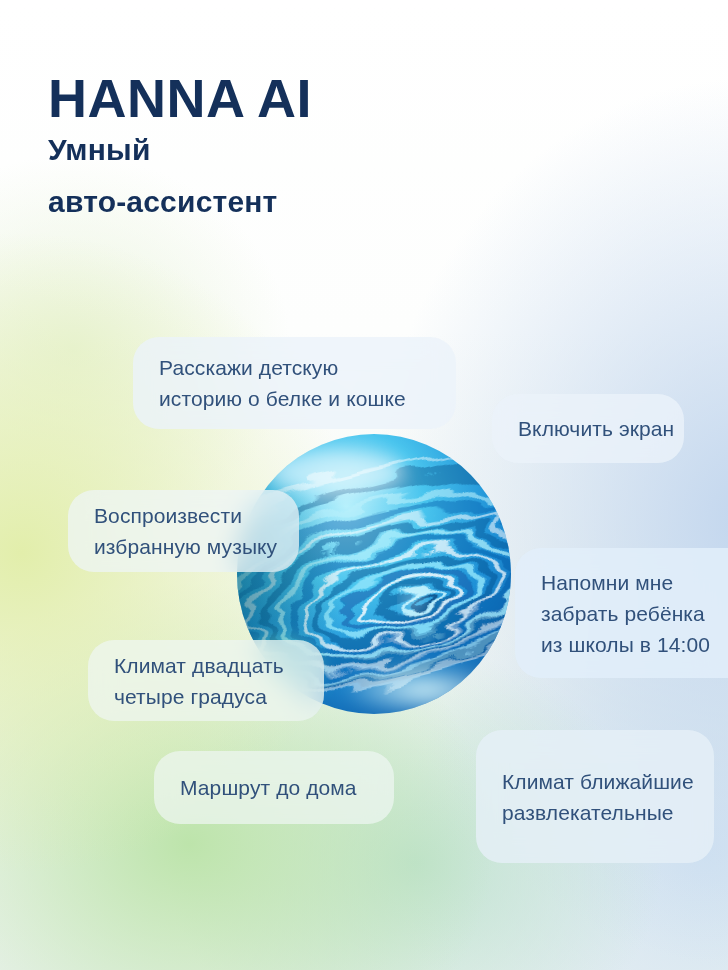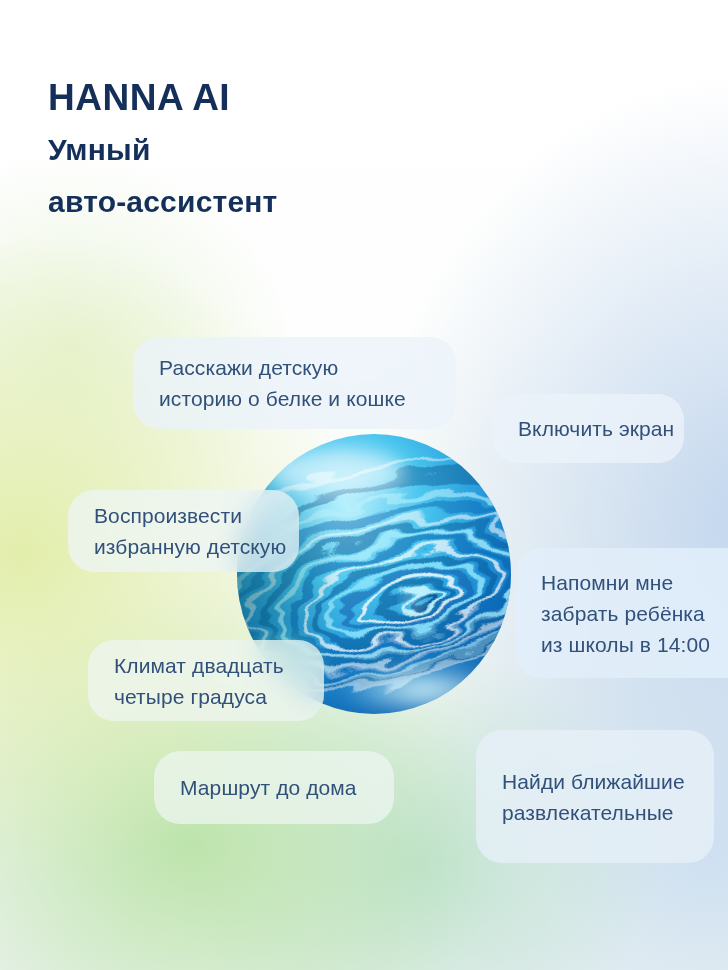--- a/index.html
+++ b/index.html
@@ -21,21 +21,21 @@
       linear-gradient(180deg, #ffffff 0%, #fdfefd 34%, #f1f6ef 80%, #edf3f1 100%);
   }
 
   .title-block {
     position: absolute;
     left: 48px; top: 72px;
     color: #14305a;
     line-height: 52px;
   }
   .brand {
-    font-size: 37px;
+    font-size: 54px;
     font-weight: 700;
     letter-spacing: 0.5px;
   }
   .subtitle {
     font-size: 30px;
     font-weight: 700;
     letter-spacing: 0.2px;
   }
 
   .orb {
@@ -144,36 +144,36 @@
     <span>Расскажи детскую</span>
     <span>историю о белке и кошке</span>
   </div>
 
   <div class="bubble" id="bubble-screen">
     <span>Включить экран</span>
   </div>
 
   <div class="bubble" id="bubble-music">
     <span>Воспроизвести</span>
-    <span>избранную детскую</span>
+    <span>избранную музыку</span>
   </div>
 
   <div class="bubble" id="bubble-reminder">
     <span>Напомни мне</span>
     <span>забрать ребёнка</span>
     <span>из школы в 14:00</span>
   </div>
 
   <div class="bubble" id="bubble-climate">
     <span>Климат двадцать</span>
     <span>четыре градуса</span>
   </div>
 
   <div class="bubble" id="bubble-route">
     <span>Маршрут до дома</span>
   </div>
 
   <div class="bubble" id="bubble-places">
-    <span>Найди ближайшие</span>
+    <span>Климат ближайшие</span>
     <span>развлекательные</span>
   </div>
 
 </div>
 
 </body></html>

